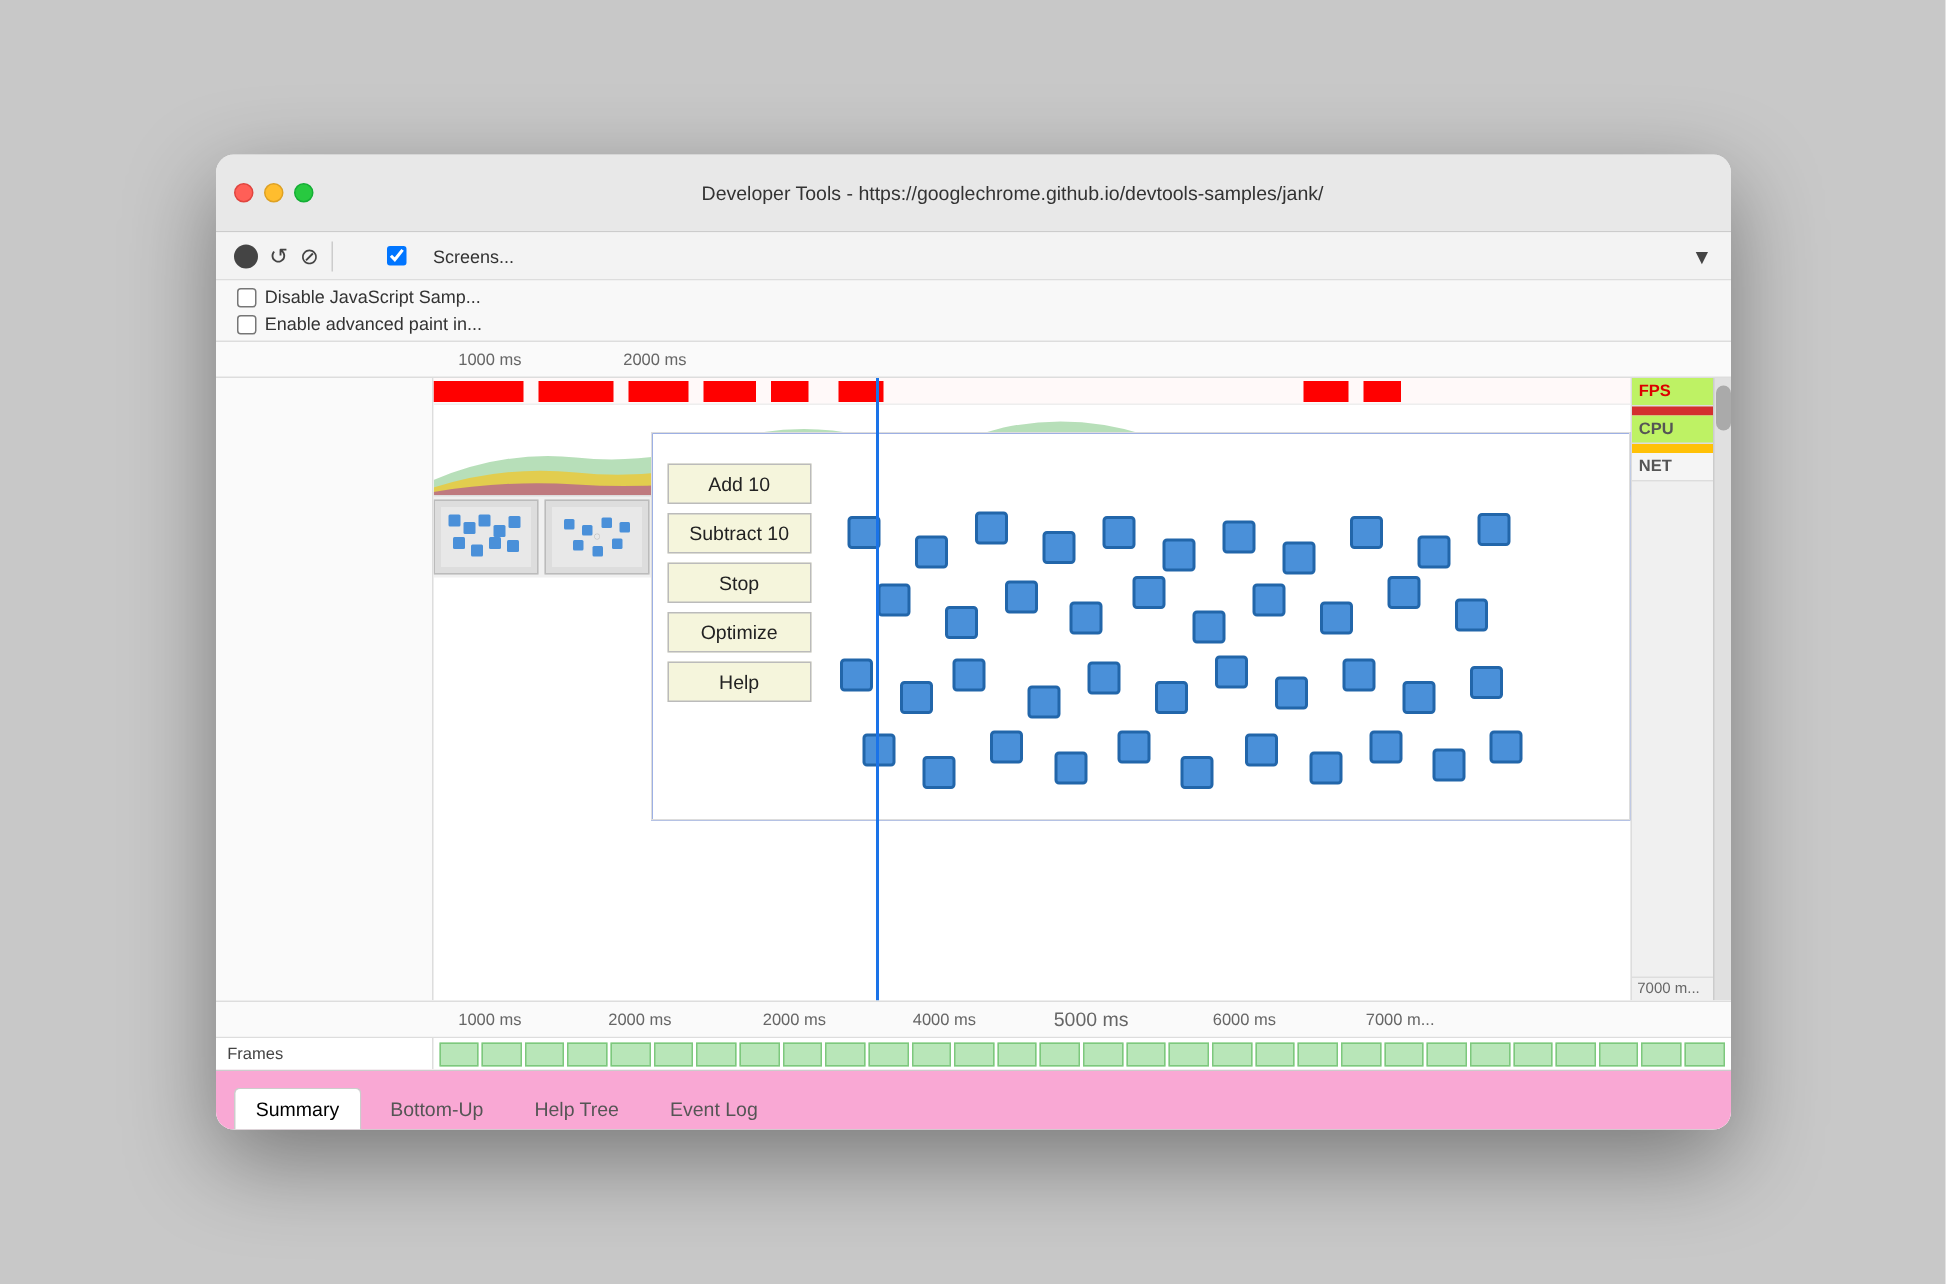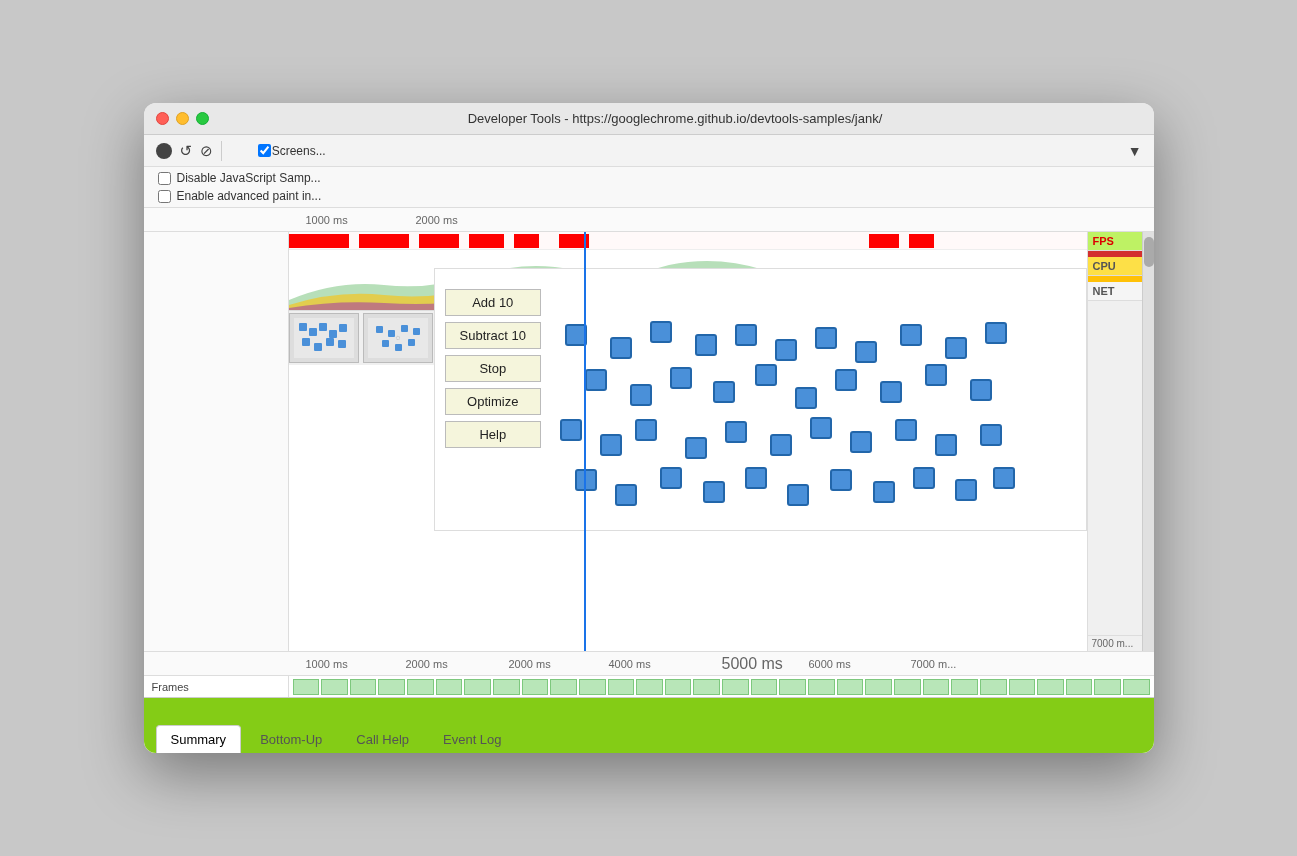--- a/index.html
+++ b/index.html
@@ -22,21 +22,21 @@
       box-shadow: 0 20px 60px rgba(0,0,0,0.4);
       overflow: hidden;
       display: flex;
       flex-direction: column;
       position: relative;
     }
 
     
     .title-bar {
       background: #e8e8e8;
-      height: 32px;
+      height: 52px;
       display: flex;
       align-items: center;
       padding: 0 12px;
       border-bottom: 1px solid #ccc;
       flex-shrink: 0;
     }
     .traffic-lights {
       display: flex;
       gap: 7px;
       align-items: center;
@@ -144,21 +144,21 @@
       cursor: pointer;
     }
     .rec-divider {
       width: 1px;
       height: 20px;
       background: #ccc;
     }
     .checkbox-label {
       display: flex;
       align-items: center;
-      gap: 1px;
+      gap: 18px;
       font-size: 12px;
       color: #333;
       padding-left: 28px;
     }
     .checkbox-label input { width: 13px; height: 13px; }
     .chevron-down {
       margin-left: auto;
       font-size: 14px;
       color: #444;
     }
@@ -236,21 +236,21 @@
       flex-direction: column;
     }
     .right-label {
       font-size: 11px;
       font-weight: bold;
       padding: 3px 5px;
       border-bottom: 1px solid #ddd;
       cursor: pointer;
     }
     .fps-label { color: #d00; background: #bef264; }
-    .cpu-label { color: #555; background: #fde047; }
+    .cpu-label { color: #555; background: #bef264; }
     .net-label { color: #555; background: #f5f5f5; }
 
     
     .cpu-area {
       height: 60px;
       position: relative;
       background: #fff;
       overflow: hidden;
     }
 
@@ -325,22 +325,22 @@
     .frame-block {
       height: 16px;
       background: #b8e6b8;
       border: 1px solid #7dc87d;
       flex: 1;
       min-width: 8px;
     }
 
     
     .tabs-bar {
-      height: 56px;
-      background: #84cc16;
+      height: 40px;
+      background: #f9a8d4;
       border-top: 1px solid #ccc;
       display: flex;
       align-items: flex-end;
       padding: 0 12px;
       flex-shrink: 0;
     }
     .tab-item {
       padding: 6px 14px;
       font-size: 13px;
       color: #555;
@@ -662,21 +662,21 @@
         <div class="scrollbar-right">
           <div class="scrollbar-thumb"></div>
         </div>
       </div>
 
       <div class="bottom-ruler">
         <span class="ruler-tick" style="left:162px;font-size:11px;color:#666;">1000 ms</span>
         <span class="ruler-tick" style="left:262px;font-size:11px;color:#666;">2000 ms</span>
         <span class="ruler-tick" style="left:365px;font-size:11px;color:#666;">2000 ms</span>
         <span class="ruler-tick" style="left:465px;font-size:11px;color:#666;">4000 ms</span>
-        <span class="ruler-tick" style="left:578px;font-size:16px;color:#666;">5000 ms</span>
+        <span class="ruler-tick" style="left:559px;font-size:13px;color:#666;">5000 ms</span>
         <span class="ruler-tick" style="left:665px;font-size:11px;color:#666;">6000 ms</span>
         <span class="ruler-tick" style="left:767px;font-size:11px;color:#666;">7000 m...</span>
       </div>
 
       <div class="frames-bar-container">
         <div class="frames-label">Frames</div>
         <div class="frames-content">
           <div class="frame-block"></div>
           <div class="frame-block"></div>
           <div class="frame-block"></div>
@@ -707,17 +707,17 @@
           <div class="frame-block"></div>
           <div class="frame-block"></div>
           <div class="frame-block"></div>
         </div>
       </div>
     </div>
 
     <div class="tabs-bar">
       <div class="tab-item active">Summary</div>
       <div class="tab-item">Bottom-Up</div>
-      <div class="tab-item">Call Help</div>
+      <div class="tab-item">Help Tree</div>
       <div class="tab-item">Event Log</div>
     </div>
   </div>
 </div>
 
 </body></html>

